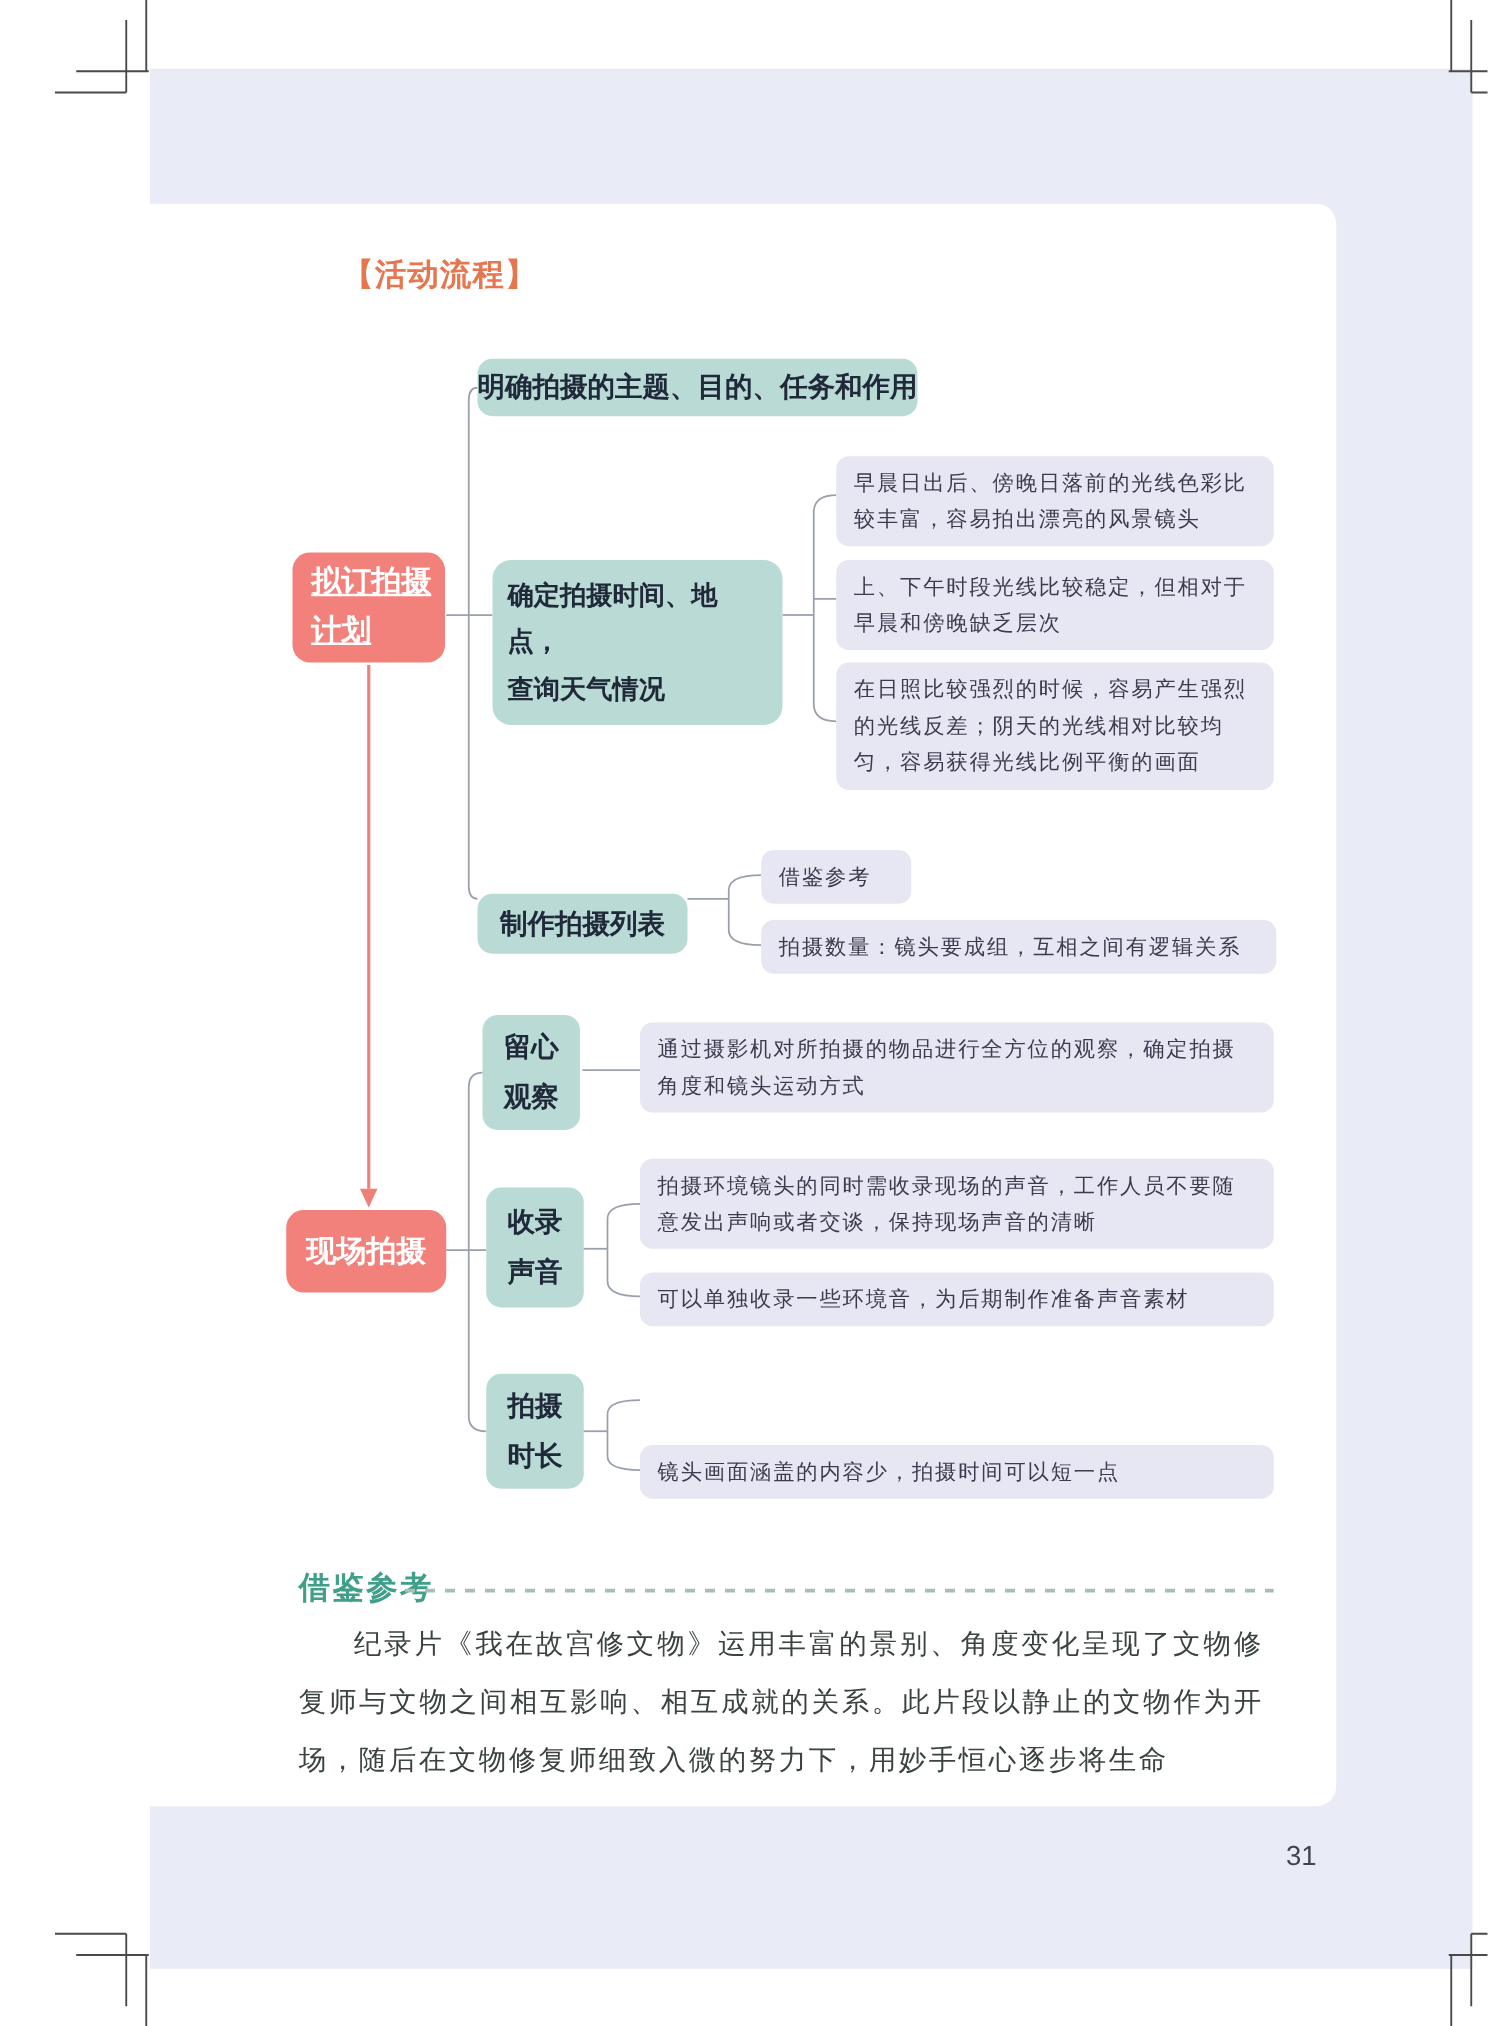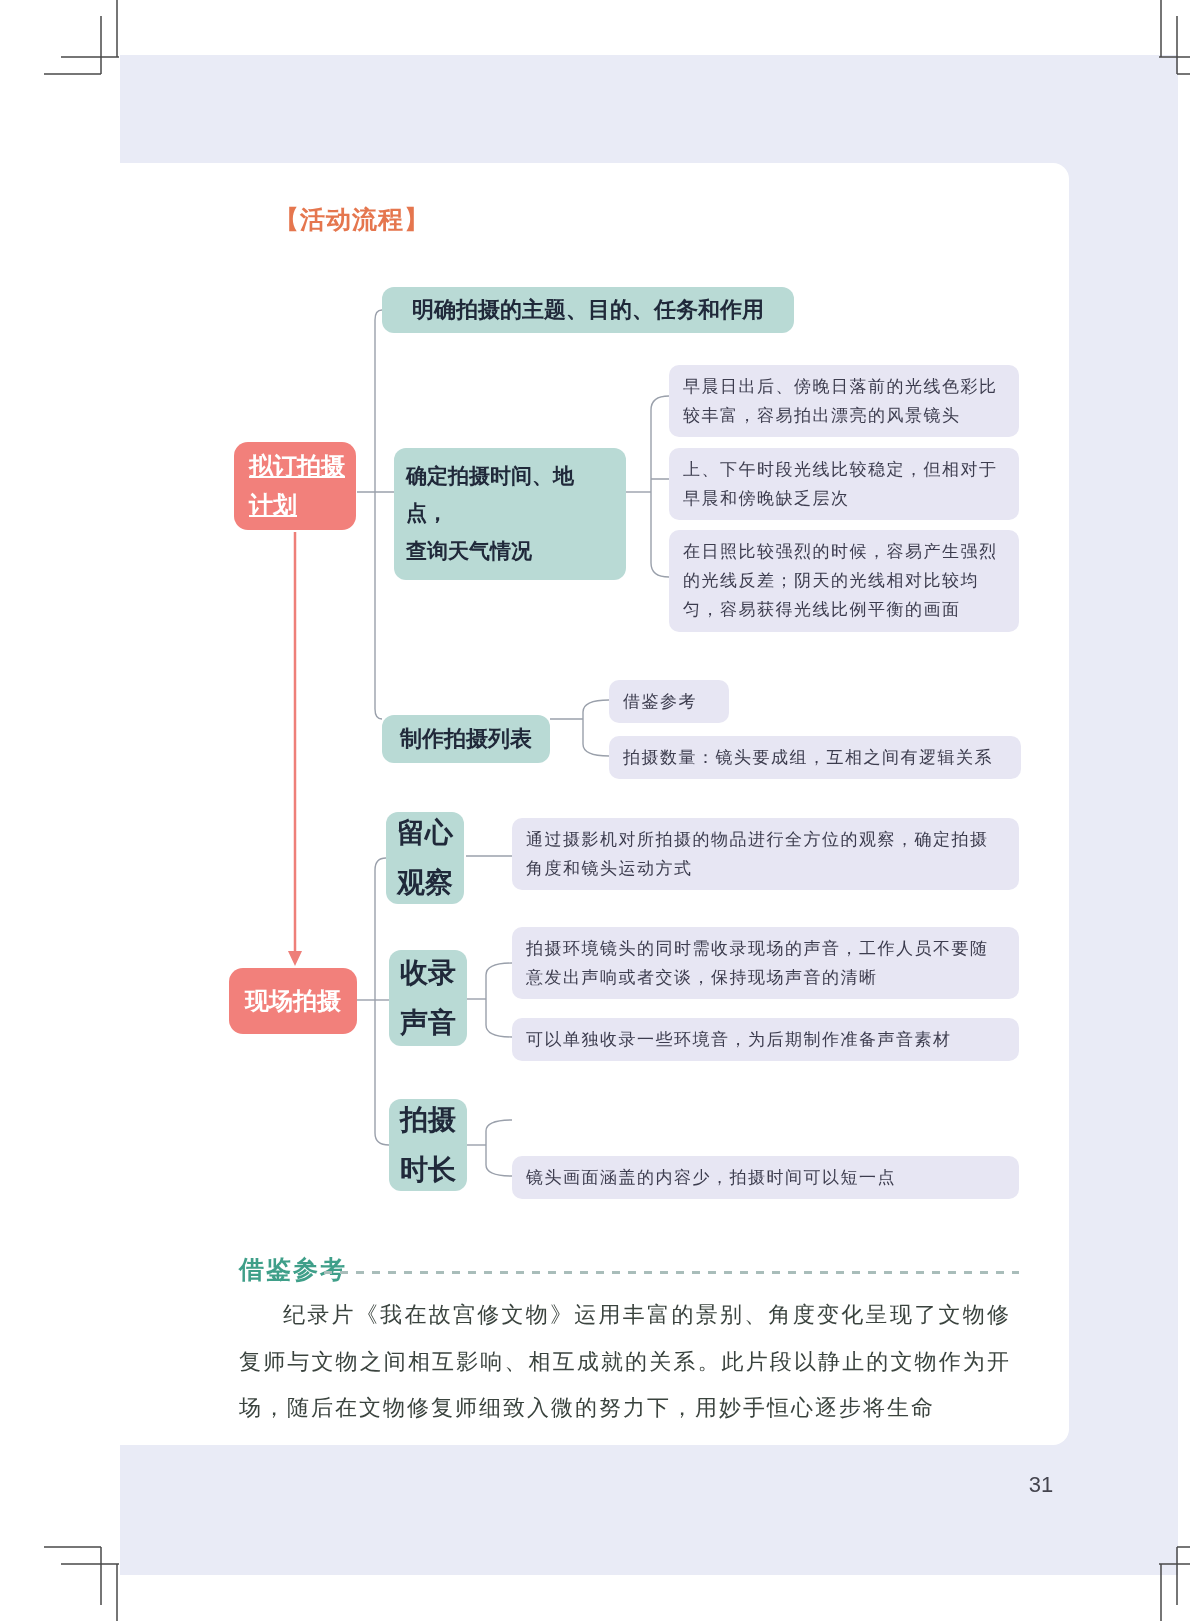--- a/index.html
+++ b/index.html
@@ -11,27 +11,27 @@
   svg.overlay{position:absolute;left:0;top:0;width:1190px;height:1621px;pointer-events:none;}
   .abs{position:absolute;box-sizing:border-box;}
   .activity-header{left:230px;top:203px;font-size:25px;font-weight:bold;color:#e5764e;letter-spacing:1px;}
   .box{position:absolute;box-sizing:border-box;border-radius:12px;}
   .teal{background:#b9dad5;color:#20293a;font-family:"Liberation Serif",serif;font-weight:bold;}
   .redbox{background:#f2807b;color:#ffffff;font-weight:bold;border-radius:14px;}
   .purple{background:#e7e6f3;color:#3c3c4e;font-size:17px;line-height:1.72;letter-spacing:1.5px;
           padding:7px 14px;border-radius:10px;}
   .center{display:flex;align-items:center;justify-content:center;text-align:center;}
   .colcenter{display:flex;flex-direction:column;justify-content:center;}
-  .theme-box{left:338px;top:287px;width:412px;height:46px;font-size:22px;}
+  .theme-box{left:338px;top:287px;width:352px;height:46px;font-size:22px;}
   .plan-box{left:190px;top:442px;width:122px;height:88px;font-size:24px;line-height:1.62;padding-left:15px;text-decoration:underline;}
-  .time-box{left:350px;top:448px;width:232px;min-height:92px;font-size:21px;line-height:1.78;padding:10px 12px;}
+  .time-box{left:350px;top:448px;width:232px;min-height:92px;font-size:21px;line-height:1.78;padding:10px 12px;border-radius:15px;}
   .sun-note{left:625px;width:350px;}
   .list-box{left:338px;top:715px;width:168px;height:48px;font-size:22px;}
   .note-col{left:468px;width:507px;}
-  .small-teal{width:78px;font-size:28px;line-height:1.8;text-align:center;}
+  .small-teal{width:78px;font-size:22px;line-height:1.8;text-align:center;}
   .site-box{left:185px;top:968px;width:128px;height:66px;font-size:24px;}
   .ref-heading{left:195px;top:1253px;font-size:25px;font-weight:bold;color:#3f9f89;letter-spacing:2px;}
   .ref-dash{left:280px;top:1271px;width:695px;height:3px;
             background:repeating-linear-gradient(90deg,#a9bdba 0 8px,transparent 8px 16px);}
   .ref-paragraph{left:195px;top:1292px;width:772px;font-family:"Liberation Serif",serif;
             font-size:22px;line-height:2.12;letter-spacing:2px;color:#3a433e;
             text-indent:2em;text-align:justify;margin:0;}
   .page-number{left:972px;top:1472px;width:50px;text-align:center;font-size:22px;color:#44444e;}
 </style>
 </head>

